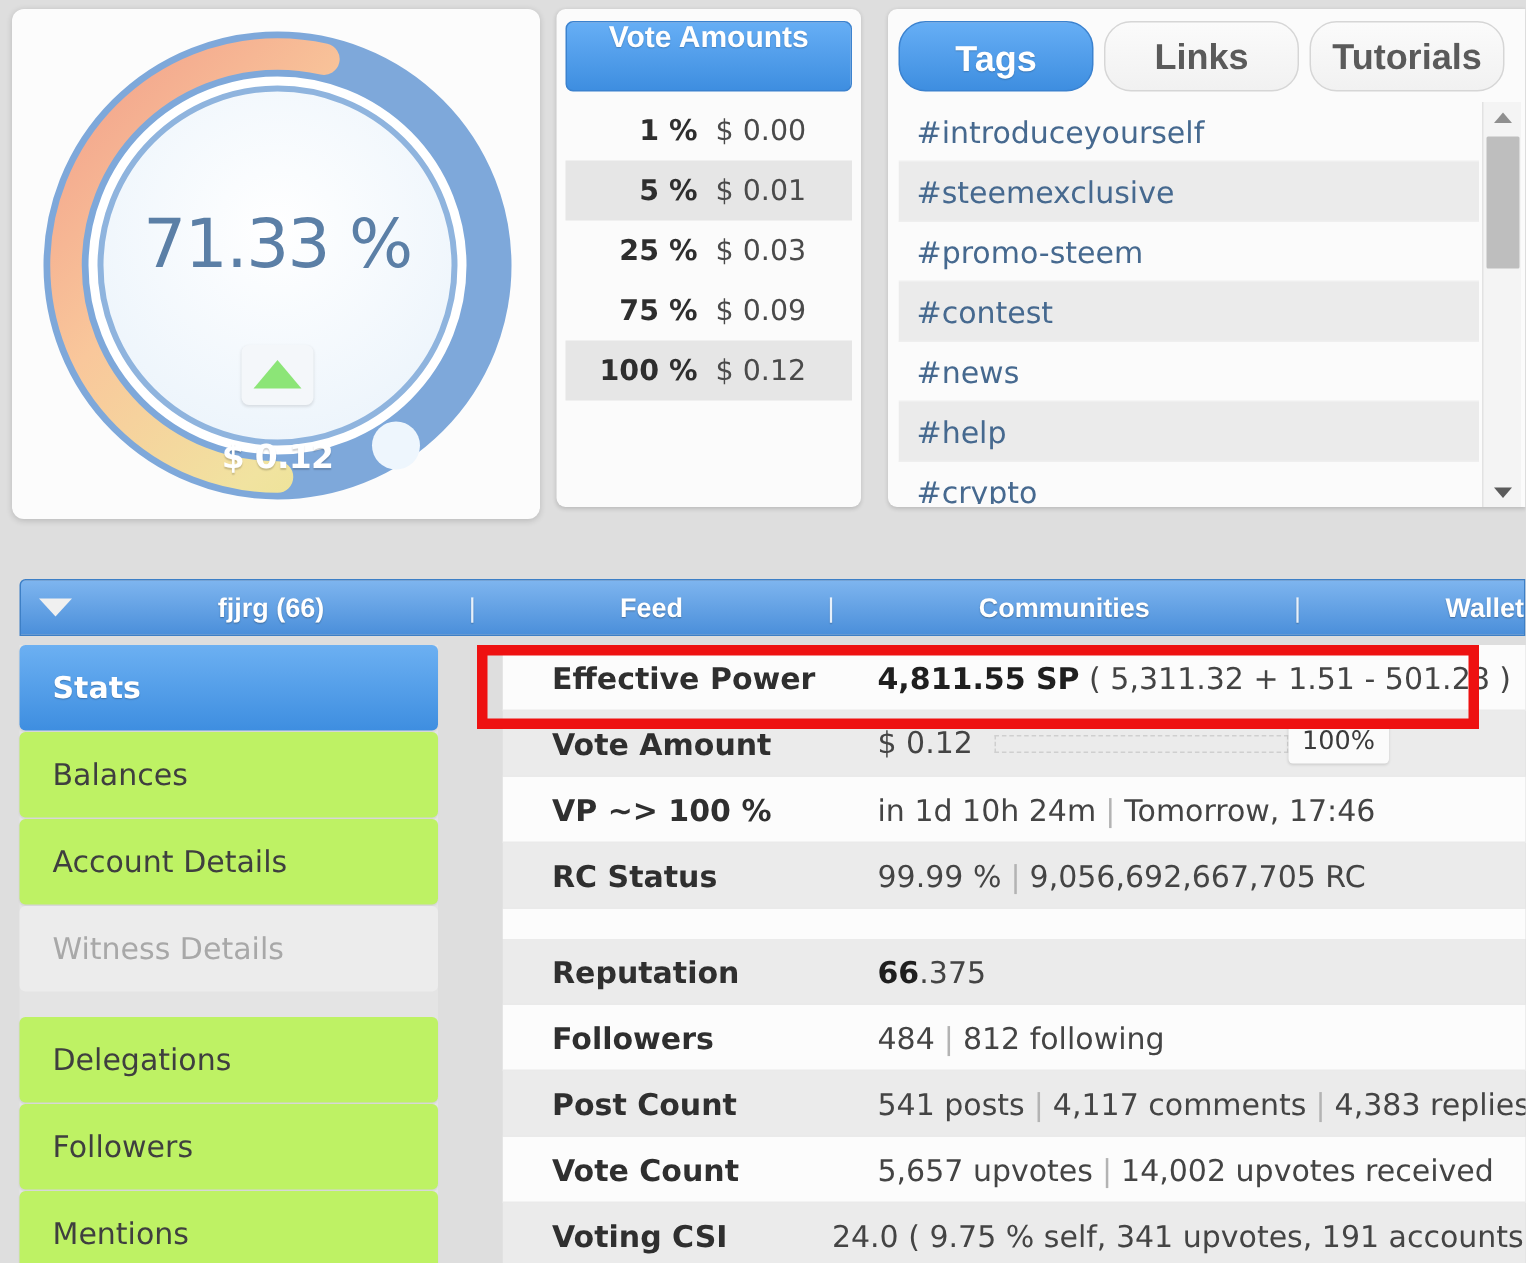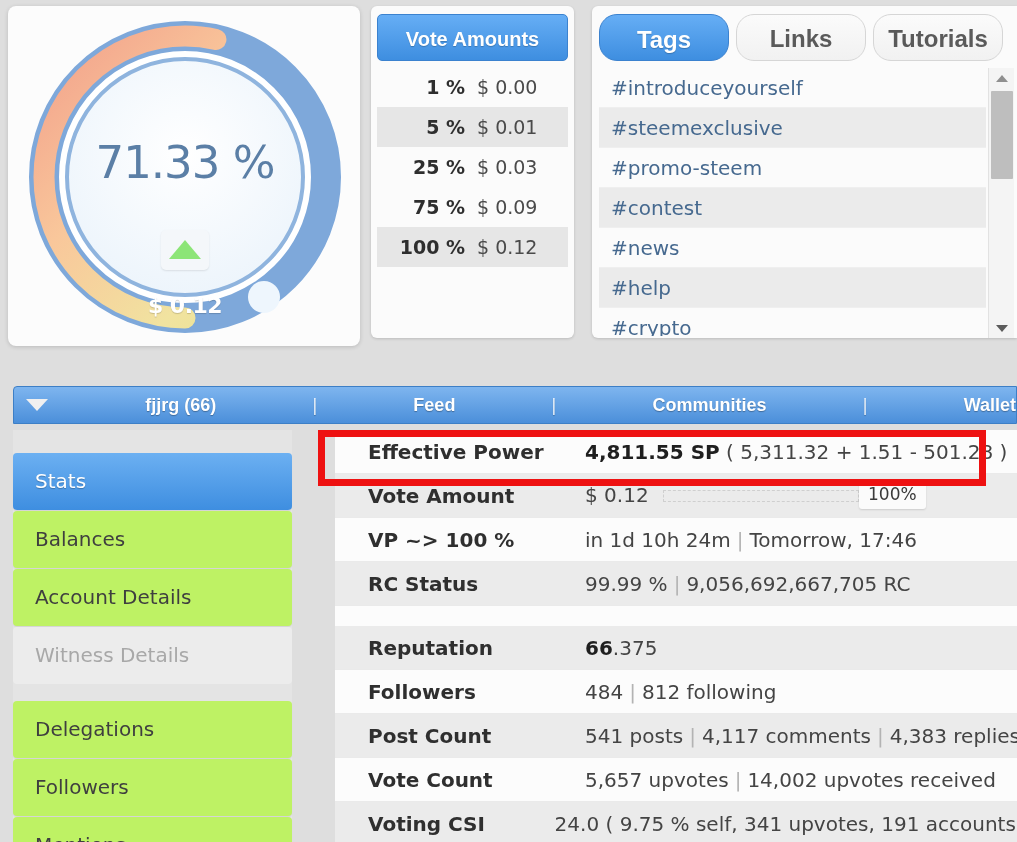--- a/index.html
+++ b/index.html
@@ -75,21 +75,20 @@
   .tabbtn.inactive {
     color: #5a5a5a;
     background: linear-gradient(#fbfbfb, #f1f1f1);
     border: 1px solid #d6d6d6;
     font-weight: bold;
     text-shadow: none;
   }
   .votes-tab {
     position: absolute; left: 6px; top: 8px;
     width: 191px; height: 47px;
-    padding-top: 14px;
     font-size: 20px;
   }
   .votes-rows { position: absolute; left: 6px; top: 61px; width: 191px; }
   .vrow {
     height: 40px; line-height: 40px;
     display: flex; align-items: center;
     font-size: 19px;
   }
   .vrow.alt { background: #e6e6e6; }
   .vrow .pct {
@@ -194,23 +193,22 @@
     font-size: 20px;
     color: #3f3f3f;
     background: #bef264;
     border-radius: 4px;
     box-shadow: 0 1px 1px rgba(0,0,0,0.07);
     font-family: "DejaVu Sans", sans-serif;
   }
   .side-item.active {
     background: linear-gradient(#6cb0f2, #3e8ee0);
     color: #ffffff;
-    font-weight: normal;
+    font-weight: bold;
     text-shadow: 0 1px 1px rgba(0,0,0,0.25);
-    margin-top: 23px;
   }
   .side-item.disabled { color: #a8a8a8; background: #ececec; box-shadow: none; }
   .side-gap { height: 16px; }
 
   
   .stats {
     position: absolute; left: 322px; top: 44px;
     width: 695px; height: 412px;
     overflow: hidden;
   }

